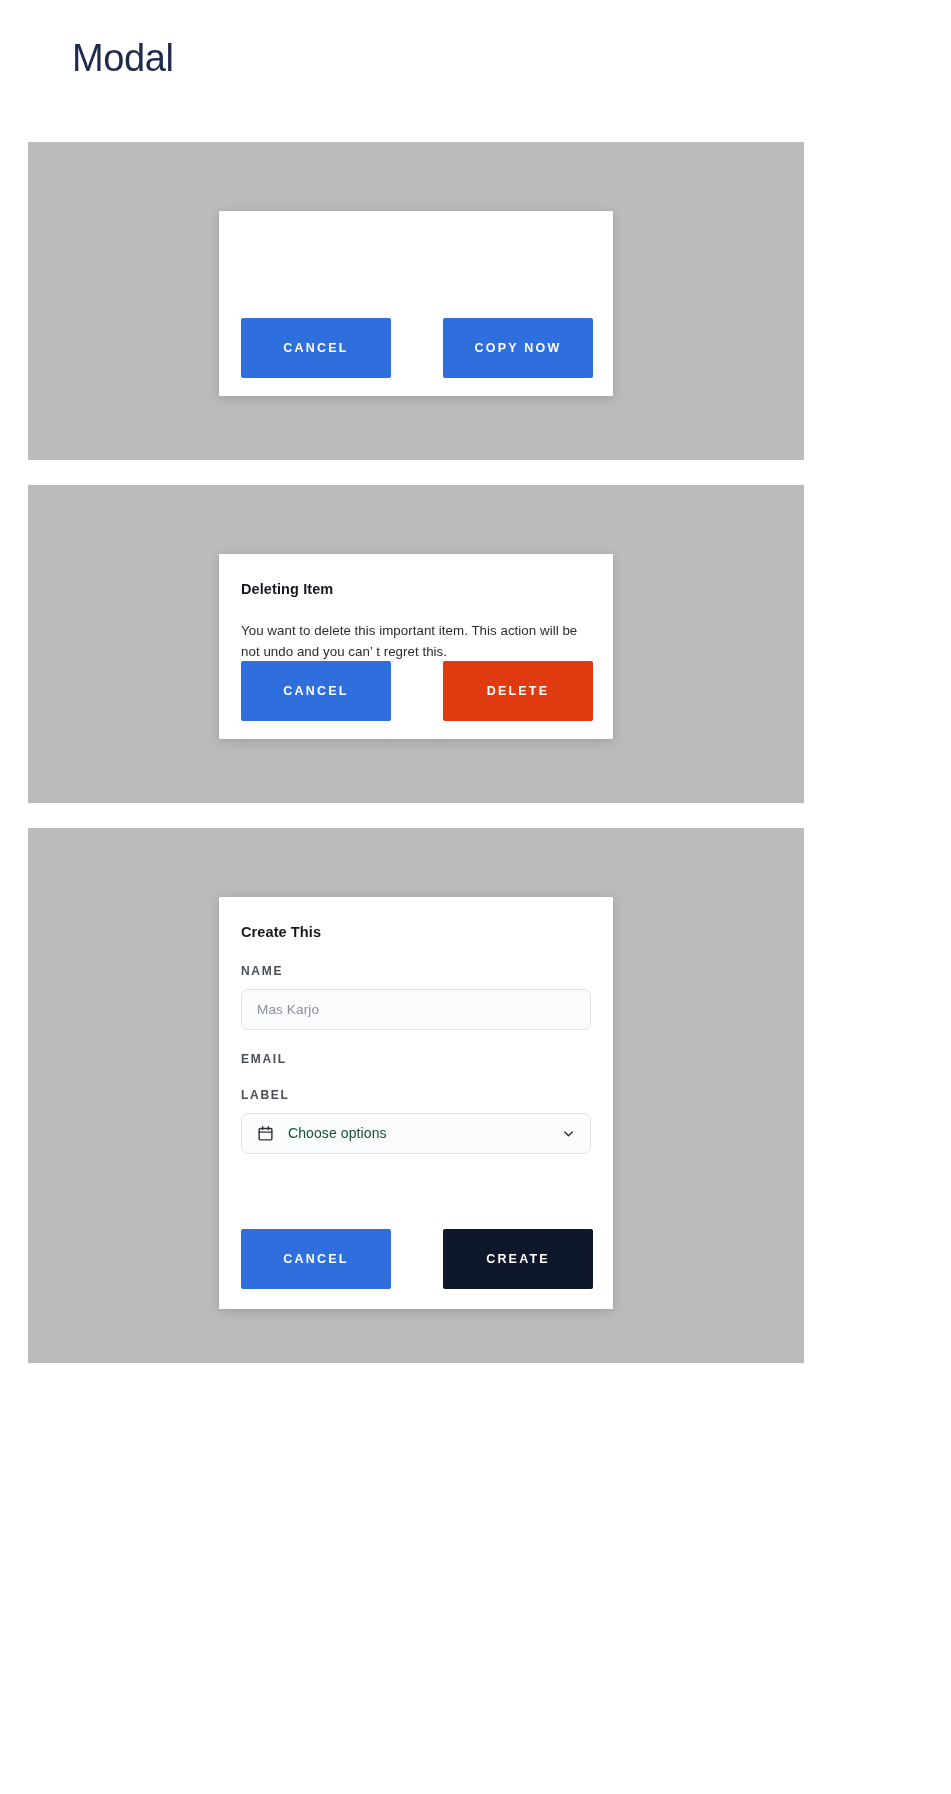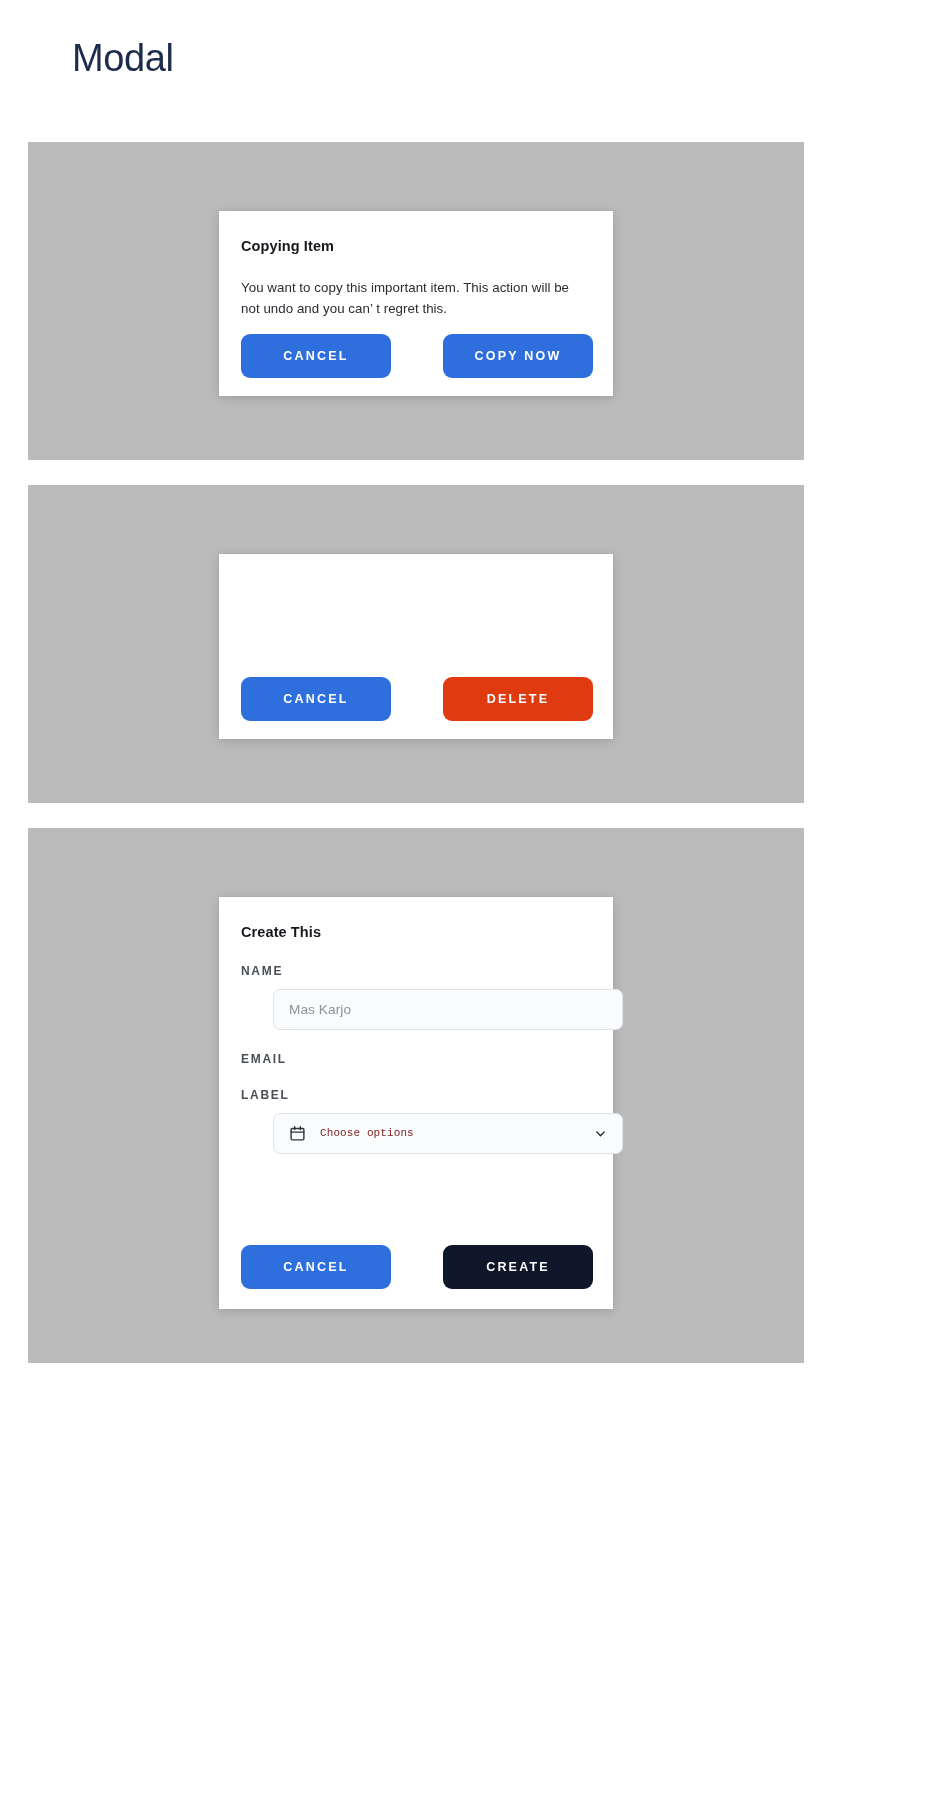--- a/index.html
+++ b/index.html
@@ -74,23 +74,23 @@
     position: absolute;
     left: 22px;
     right: 0;
     display: flex;
     gap: 52px;
   }
   .actions-confirm { bottom: 18px; }
 
   .btn {
     width: 150px;
-    height: 44px;
+    height: 60px;
     border: none;
-    border-radius: 9px;
+    border-radius: 2px;
     font-family: "Liberation Sans", sans-serif;
     font-size: 12.5px;
     font-weight: 700;
     letter-spacing: 2.2px;
     color: #ffffff;
     cursor: pointer;
     display: flex;
     align-items: center;
     justify-content: center;
     text-transform: uppercase;
@@ -116,75 +116,73 @@
 
   .control {
     width: 350px;
     height: 41px;
     background: #fafbfd;
     border: 1px solid #dfe3e8;
     border-radius: 7px;
     display: flex;
     align-items: center;
     padding: 12px 15px;
-    margin-left: 32px;
   }
 
   .control input {
     border: none;
     outline: none;
     background: transparent;
     width: 100%;
     font-family: "Liberation Sans", sans-serif;
     font-size: 13.6px;
     color: #3d4148;
     letter-spacing: 0.1px;
   }
   .control input::placeholder { color: #8d9299; }
 
   .select-text {
     flex: 1;
-    font-size: 11px;
-    color: #7f1d1d;
+    font-size: 14px;
+    color: #14532d;
     letter-spacing: 0.1px;
     margin-left: 14px;
-    font-family: Liberation Mono, monospace;
   }
 
   .cal-icon  { display: flex; align-items: center; color: #2f3339; }
   .chev-icon { display: flex; align-items: center; color: #23262b; }
 
   .form-actions {
     position: absolute;
     left: 22px;
     bottom: 20px;
     display: flex;
     gap: 52px;
   }
 </style>
 </head>
 <body>
 
 <h1 class="page-title">Modal</h1>
 
 <section class="stage stage-1">
   <div class="modal modal-1">
-    <div class="modal-inner">
-      <div class="modal-title">Copying Item</div>
-      <p class="modal-body">You want to copy this important item. This action will be not undo and you can’ t regret this.</p>
-    </div>
     <div class="actions actions-confirm">
       <button class="btn btn-primary">CANCEL</button>
       <button class="btn btn-primary">COPY NOW</button>
     </div>
   </div>
 </section>
 
 <section class="stage stage-2">
   <div class="modal modal-2">
+    <div class="modal-inner">
+      <div class="modal-title">Deleting Item</div>
+      <p class="modal-body">You want to delete this important item. This action will be not undo and you can’ t regret this.</p>
+    </div>
     <div class="actions actions-confirm">
       <button class="btn btn-primary">CANCEL</button>
       <button class="btn btn-danger">DELETE</button>
     </div>
   </div>
 </section>
 
 <section class="stage stage-3">
   <div class="modal modal-3">
     <div class="modal-inner">

